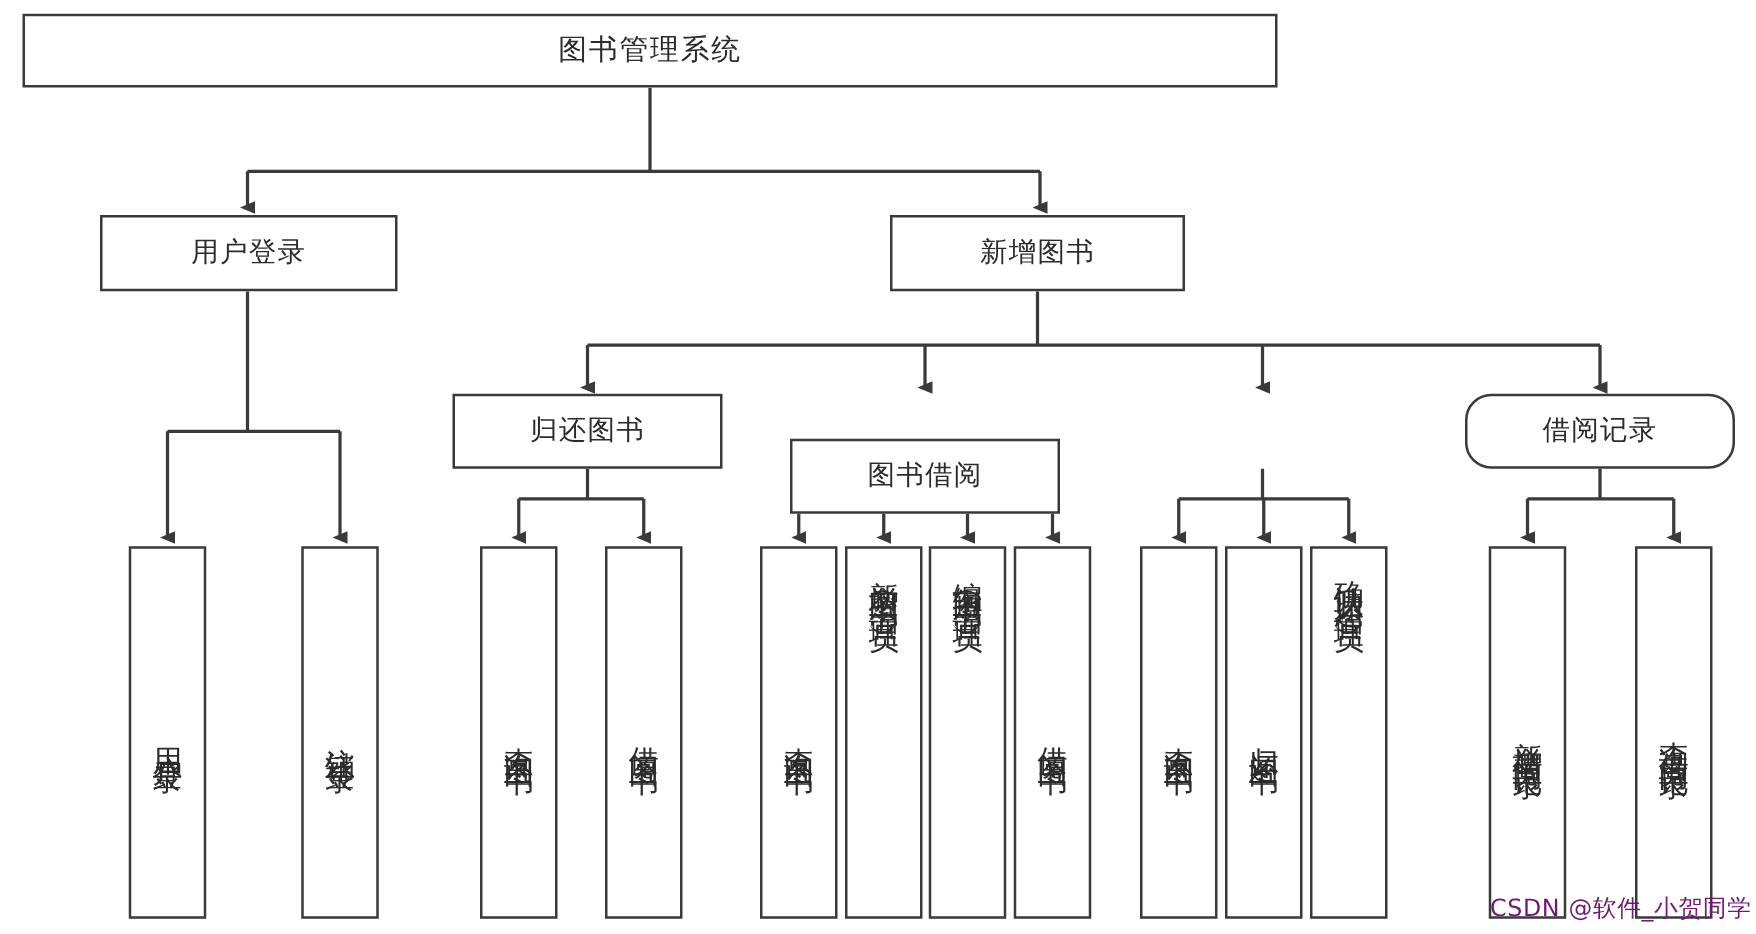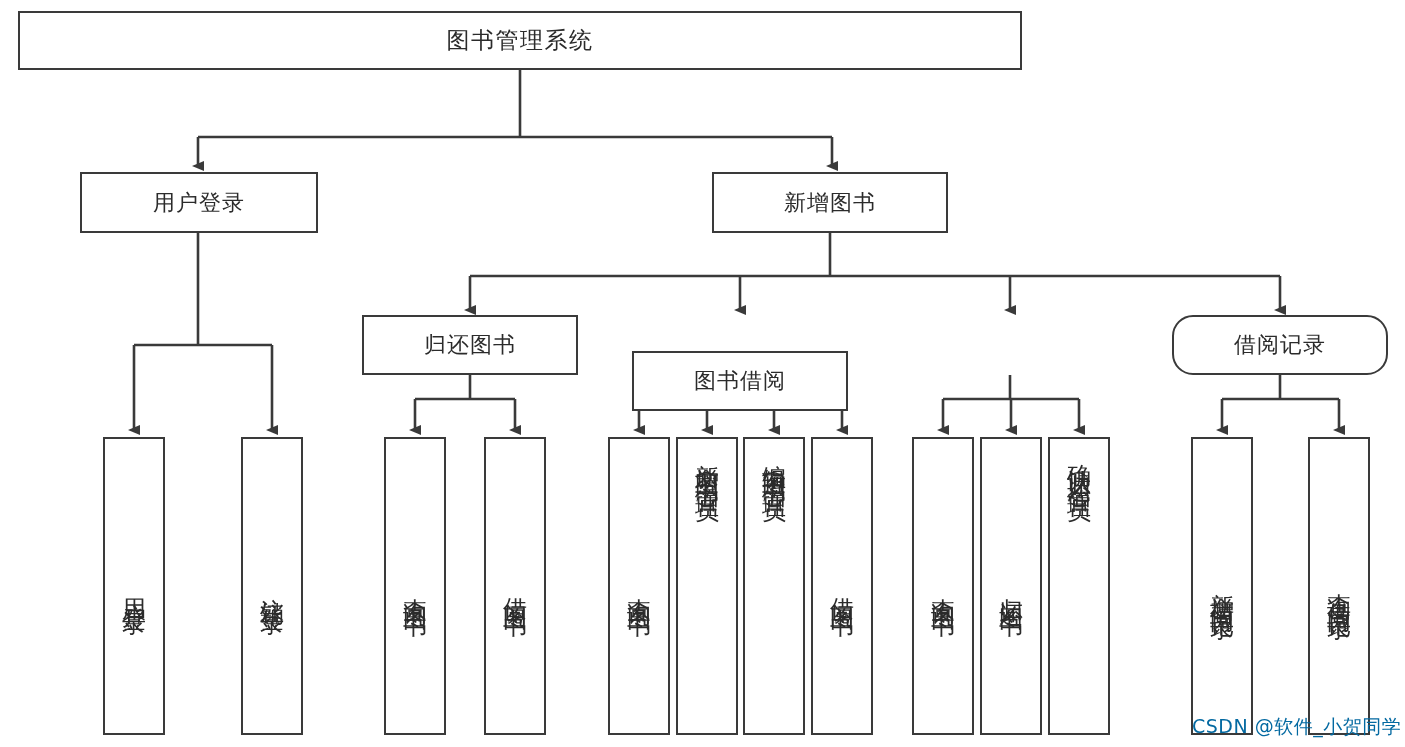--- a/index.html
+++ b/index.html
@@ -62,21 +62,21 @@
     line-height: 1;
     white-space: nowrap;
     display: block;
     margin: 0 auto;
   }
   .node.vertical.centered {
     align-items: center;
   }
   .watermark {
     position: absolute;
-    color: #0369a1;
+    color: #701a75;
     font-size: 19px;
     letter-spacing: 0.5px;
     white-space: nowrap;
     user-select: none;
   }
 </style>
 </head>
 <body>
 
 <div id="diagram-root">

